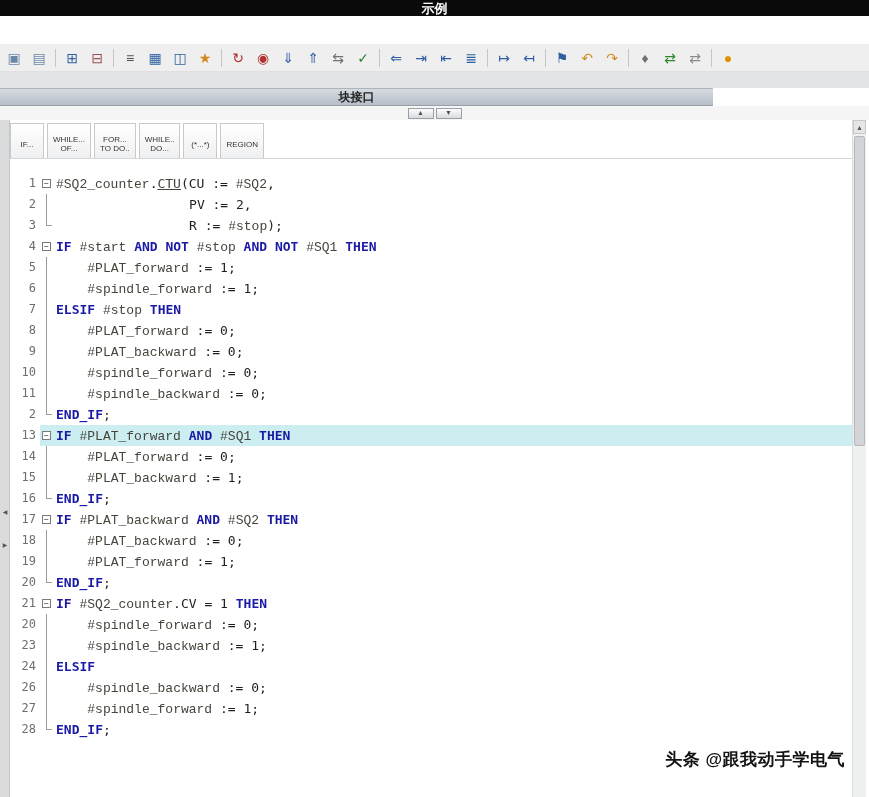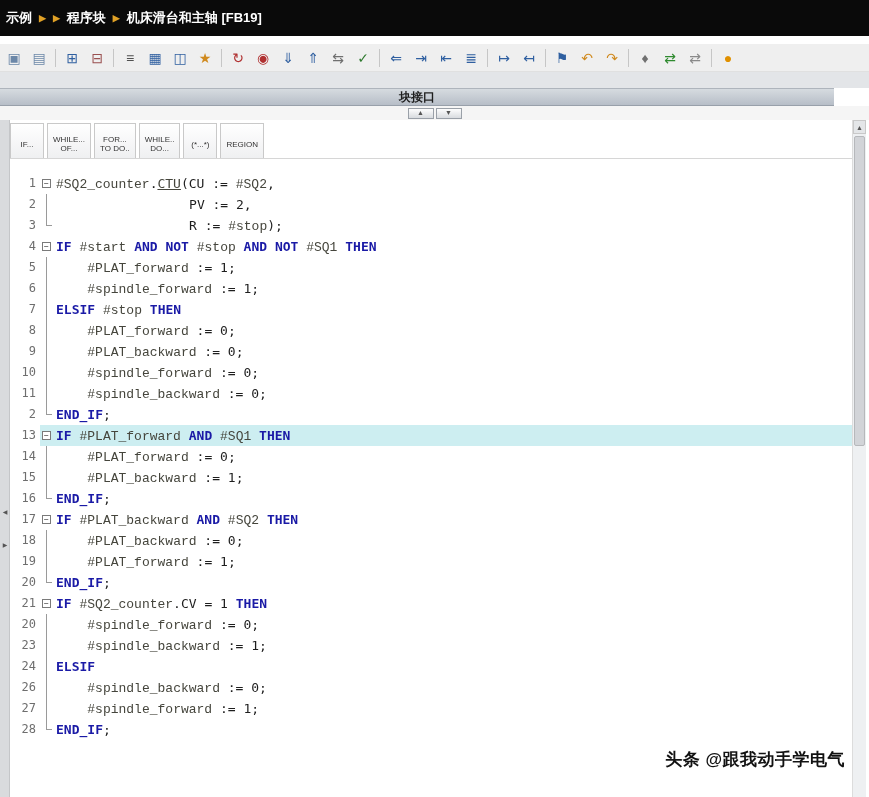--- a/index.html
+++ b/index.html
@@ -3,43 +3,43 @@
 <meta charset="utf-8">
 <style>
   * { box-sizing: border-box; margin: 0; padding: 0; }
   html,body { width: 869px; height: 797px; }
   body {
     position: relative; overflow: hidden; background: #fff;
     font-family: "Liberation Sans", sans-serif;
   }
   
   .breadcrumb {
-    position: absolute; top: 0; left: 0; width: 869px; height: 36px;
+    position: absolute; top: 0; left: 0; width: 869px; height: 16px;
     background: #0a0a0a; color: #fff; display: flex; align-items: center;
     gap: 7px; padding: 0 6px; font-size: 13px; font-weight: bold;
-    white-space: nowrap; overflow: hidden;
+    white-space: nowrap; overflow: hidden; flex-direction: column;
   }
   .bc-sep { color: #e0a126; font-size: 9px; }
   .bc-item { cursor: default; }
   
   .toolbar {
     position: absolute; top: 44px; left: 0; width: 869px; height: 28px;
     background: #efefef; display: flex; align-items: center; padding: 0 2px; gap: 1px;
     border-bottom: 1px solid #e0e0e0;
   }
   .tbtn {
     width: 24px; height: 24px; flex: none; display: flex; align-items: center;
     justify-content: center; border: 1px solid transparent; background: transparent;
     font-size: 14px; cursor: default;
   }
   .tsep { width: 1px; height: 18px; background: #c6c6c6; margin: 0 3px; flex: none; }
   
   .panel-head { position: absolute; top: 72px; left: 0; width: 869px; height: 16px; background: #e3e5e8; }
   .iface-bar {
-    position: absolute; top: 88px; left: 0; width: 834px; height: 18px;
+    position: absolute; top: 88px; left: 0; width: 713px; height: 18px;
     background: linear-gradient(#d6dbe0, #b7bec8);
     border-top: 1px solid #aeb4bc; border-bottom: 1px solid #98a0aa;
     display: flex; align-items: center; justify-content: center;
     font-size: 12px; font-weight: bold; color: #1d1d1d;
   }
   .splitter {
     position: absolute; top: 106px; left: 0; width: 869px; height: 14px;
     background: #f5f5f5; display: flex; align-items: center; justify-content: center; gap: 2px;
   }
   .split-btn {

